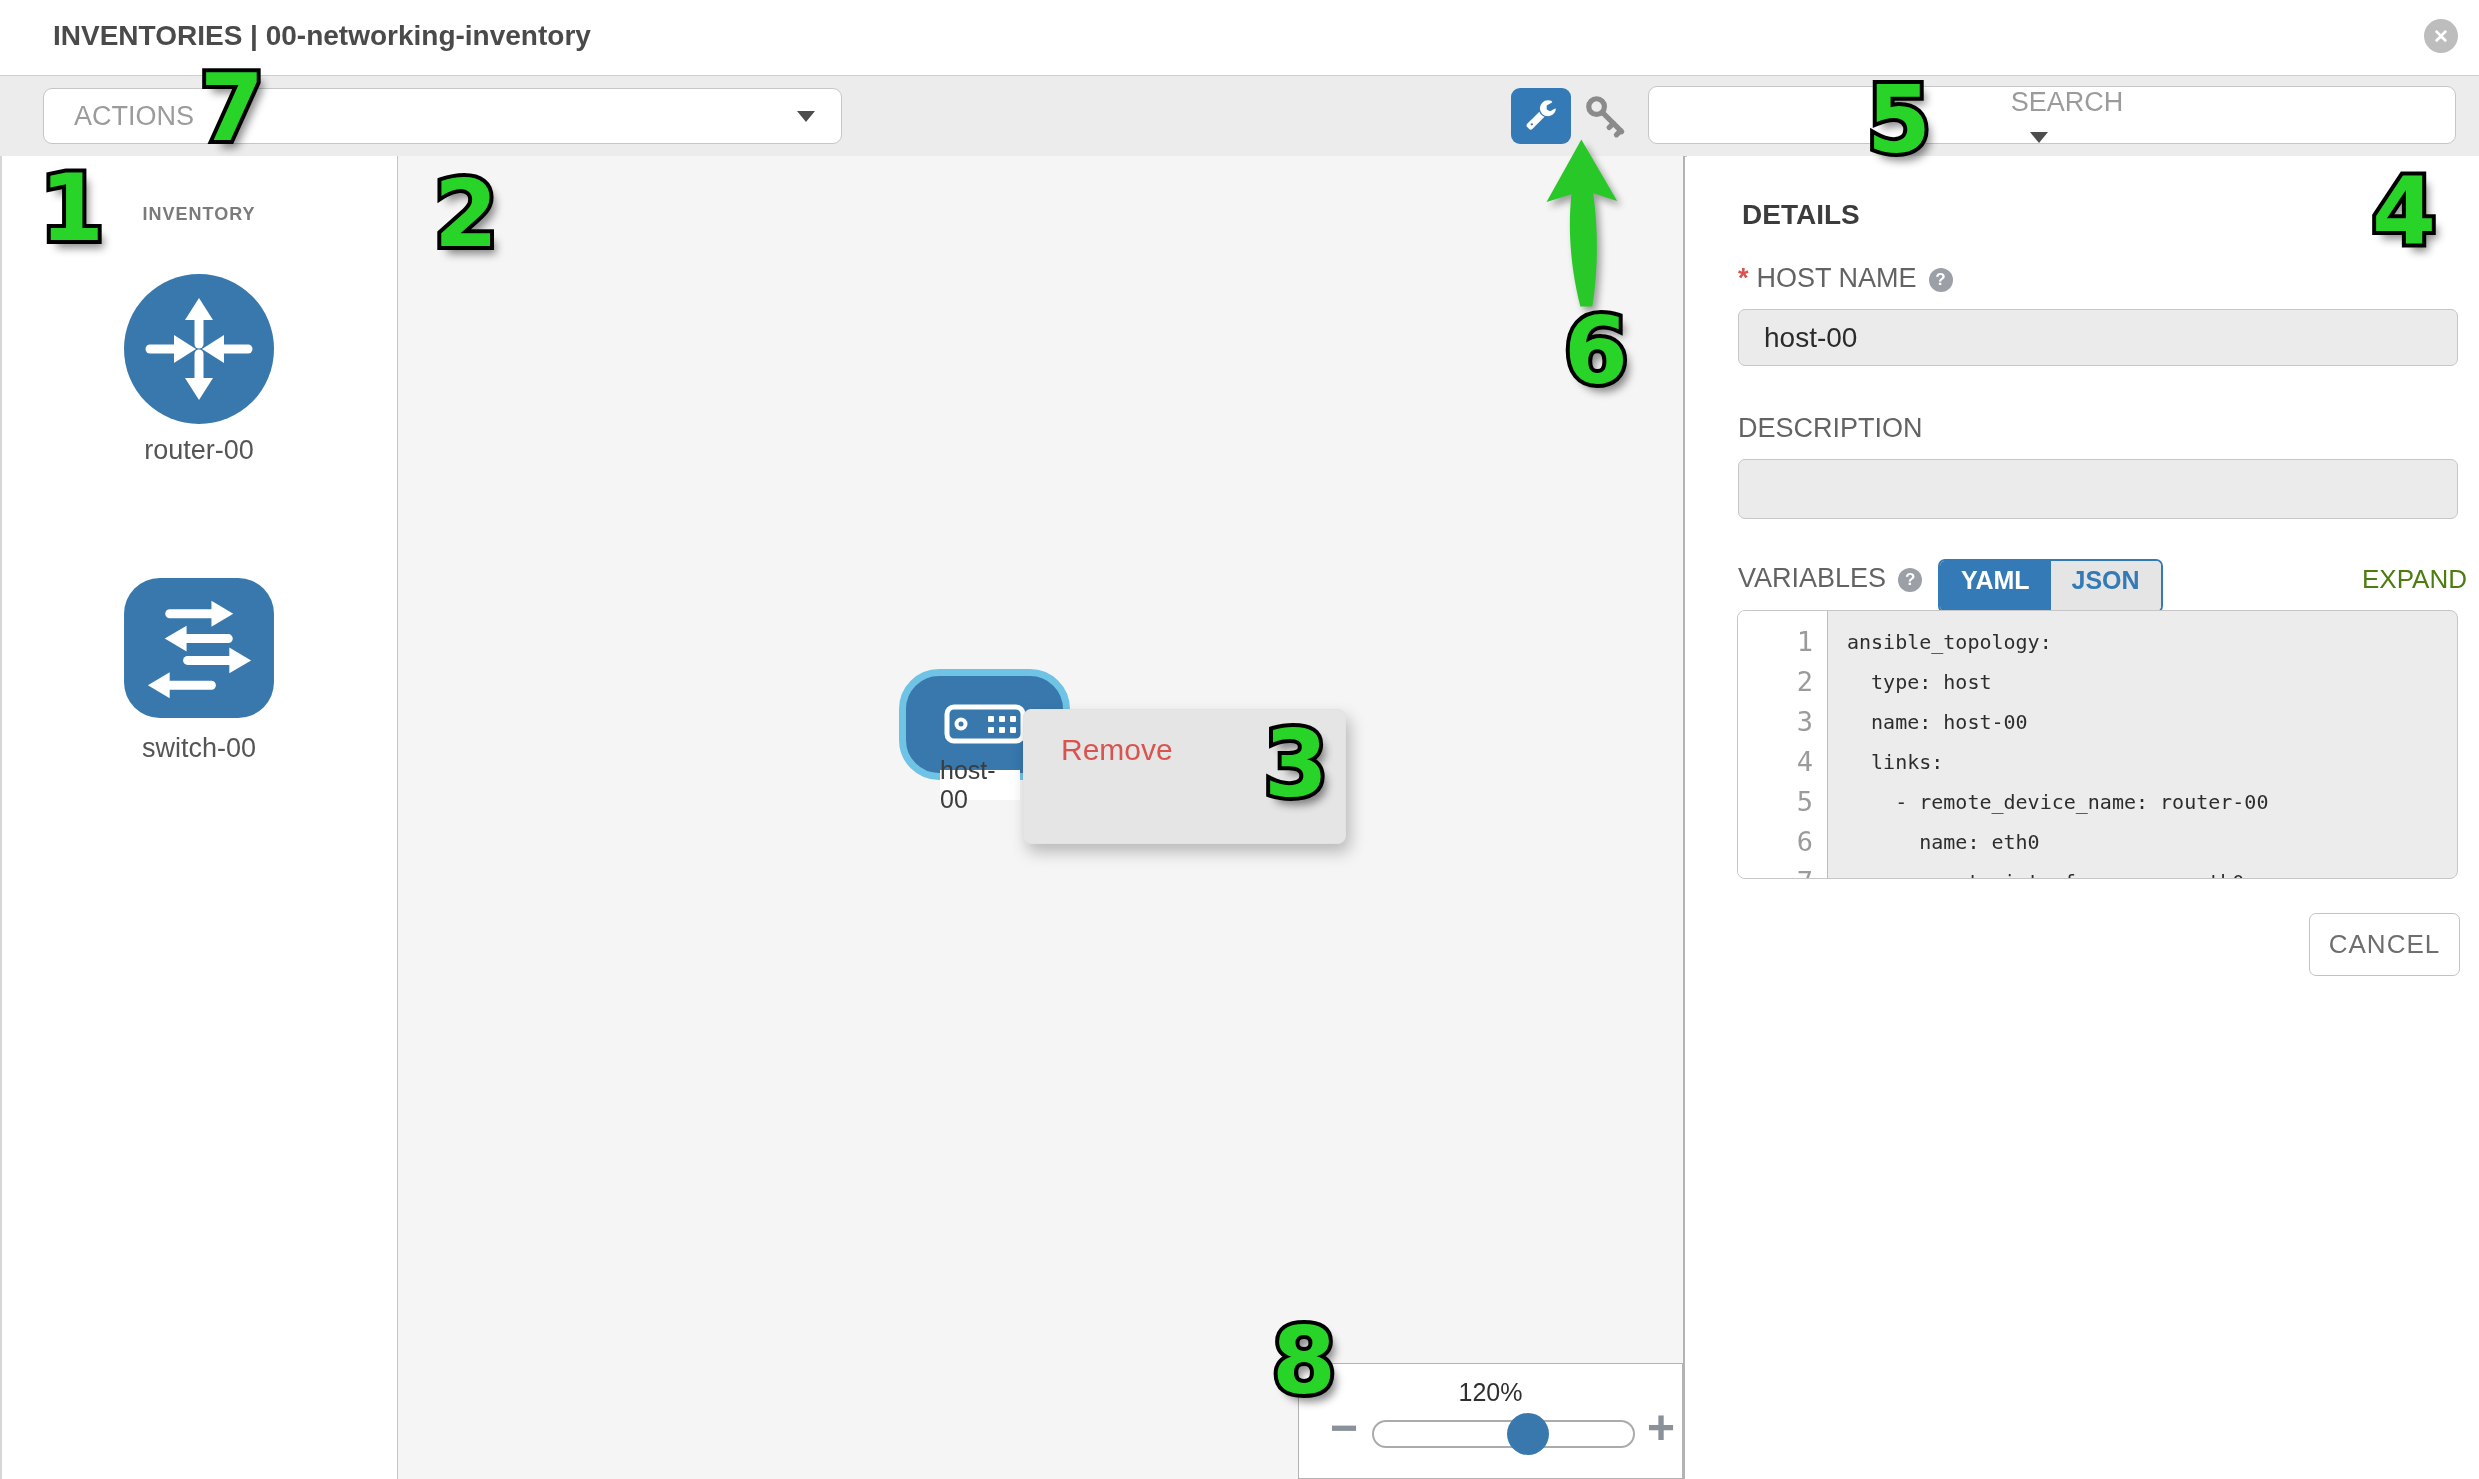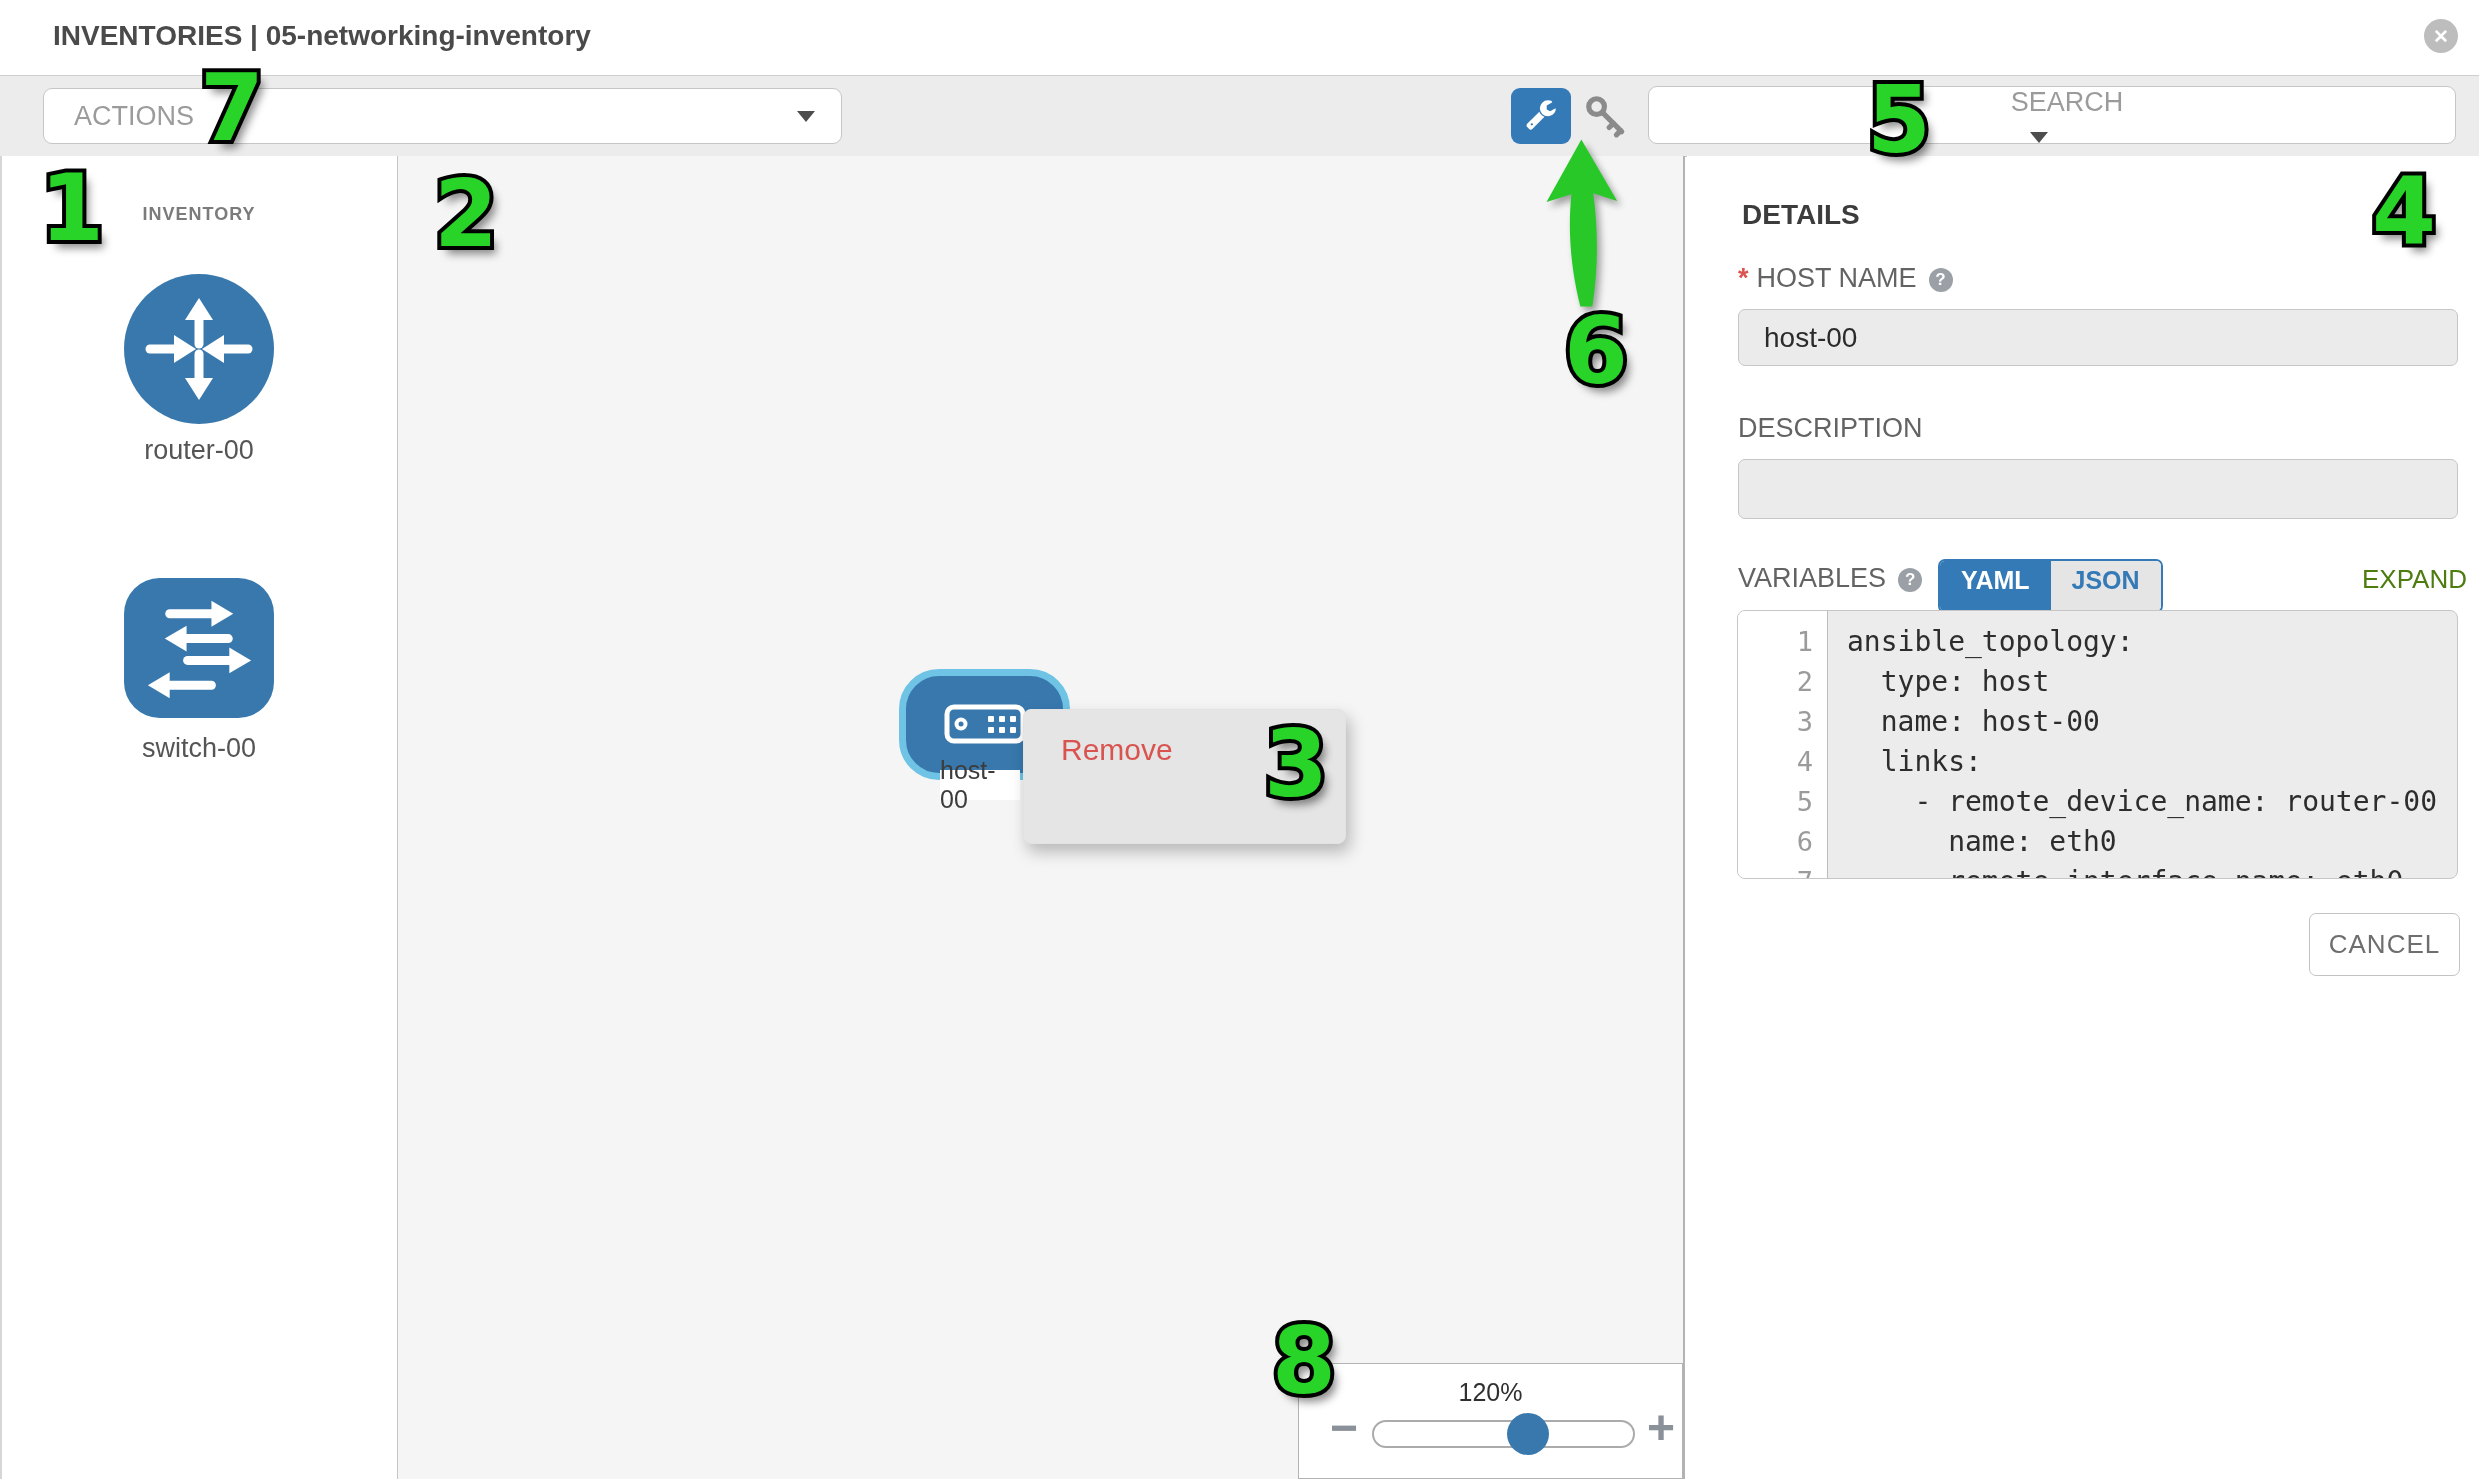--- a/index.html
+++ b/index.html
@@ -81,37 +81,37 @@
   .fmt-seg.off{background:#e5e5e5;color:#337ab7;}
   .expand-link{position:absolute;left:2362px;top:564px;font-size:26px;color:#4d7c0f;cursor:pointer;}
   .editor{position:absolute;left:1737px;top:610px;width:721px;height:269px;border:1px solid #c6c6c6;
           border-radius:8px;overflow:hidden;box-sizing:border-box;background:#ececec;}
   .gutter{position:absolute;left:0;top:0;width:90px;height:100%;background:#fff;
           border-right:1px solid #bdbdbd;box-sizing:border-box;padding-top:11px;}
   .gutter div{height:40px;line-height:40px;text-align:right;padding-right:14px;
               font-family:"DejaVu Sans Mono",monospace;font-size:27px;color:#9b9b9b;}
   .codecol{position:absolute;left:91px;top:0;right:0;height:100%;padding:11px 0 0 18px;box-sizing:border-box;}
   .codecol div{height:40px;line-height:40px;white-space:pre;font-family:"DejaVu Sans Mono",monospace;
-               font-size:28px;color:#2d2d2d;}
+               font-size:20px;color:#2d2d2d;}
   .cancel-btn{position:absolute;left:2309px;top:913px;width:149px;height:61px;background:#fff;
               border:1px solid #c3c3c3;border-radius:7px;font-size:26px;color:#6e6e6e;
               display:flex;align-items:center;justify-content:center;letter-spacing:1px;cursor:pointer;}
 
   
   .ann{position:absolute;font-family:"DejaVu Sans",sans-serif;font-size:92px;font-weight:800;line-height:1;
        color:#28d428;-webkit-text-stroke:8px #000;paint-order:stroke fill;
        text-shadow:6px 8px 9px rgba(0,0,0,.45);z-index:50;pointer-events:none;}
   .overlay-svg{position:absolute;left:0;top:0;z-index:49;pointer-events:none;}
 </style>
 </head>
 <body>
 
 <div id="app">
 
-  <div class="page-title">INVENTORIES | 05-networking-inventory</div>
+  <div class="page-title">INVENTORIES | 00-networking-inventory</div>
   <div class="close-btn">
     <span>✕</span>
   </div>
 
   <div class="toolbar"></div>
   <div class="combo" id="actions-combo">
     <span class="combo-label">ACTIONS</span>
     <span class="caret"></span>
   </div>
   <div class="wrench-btn">

